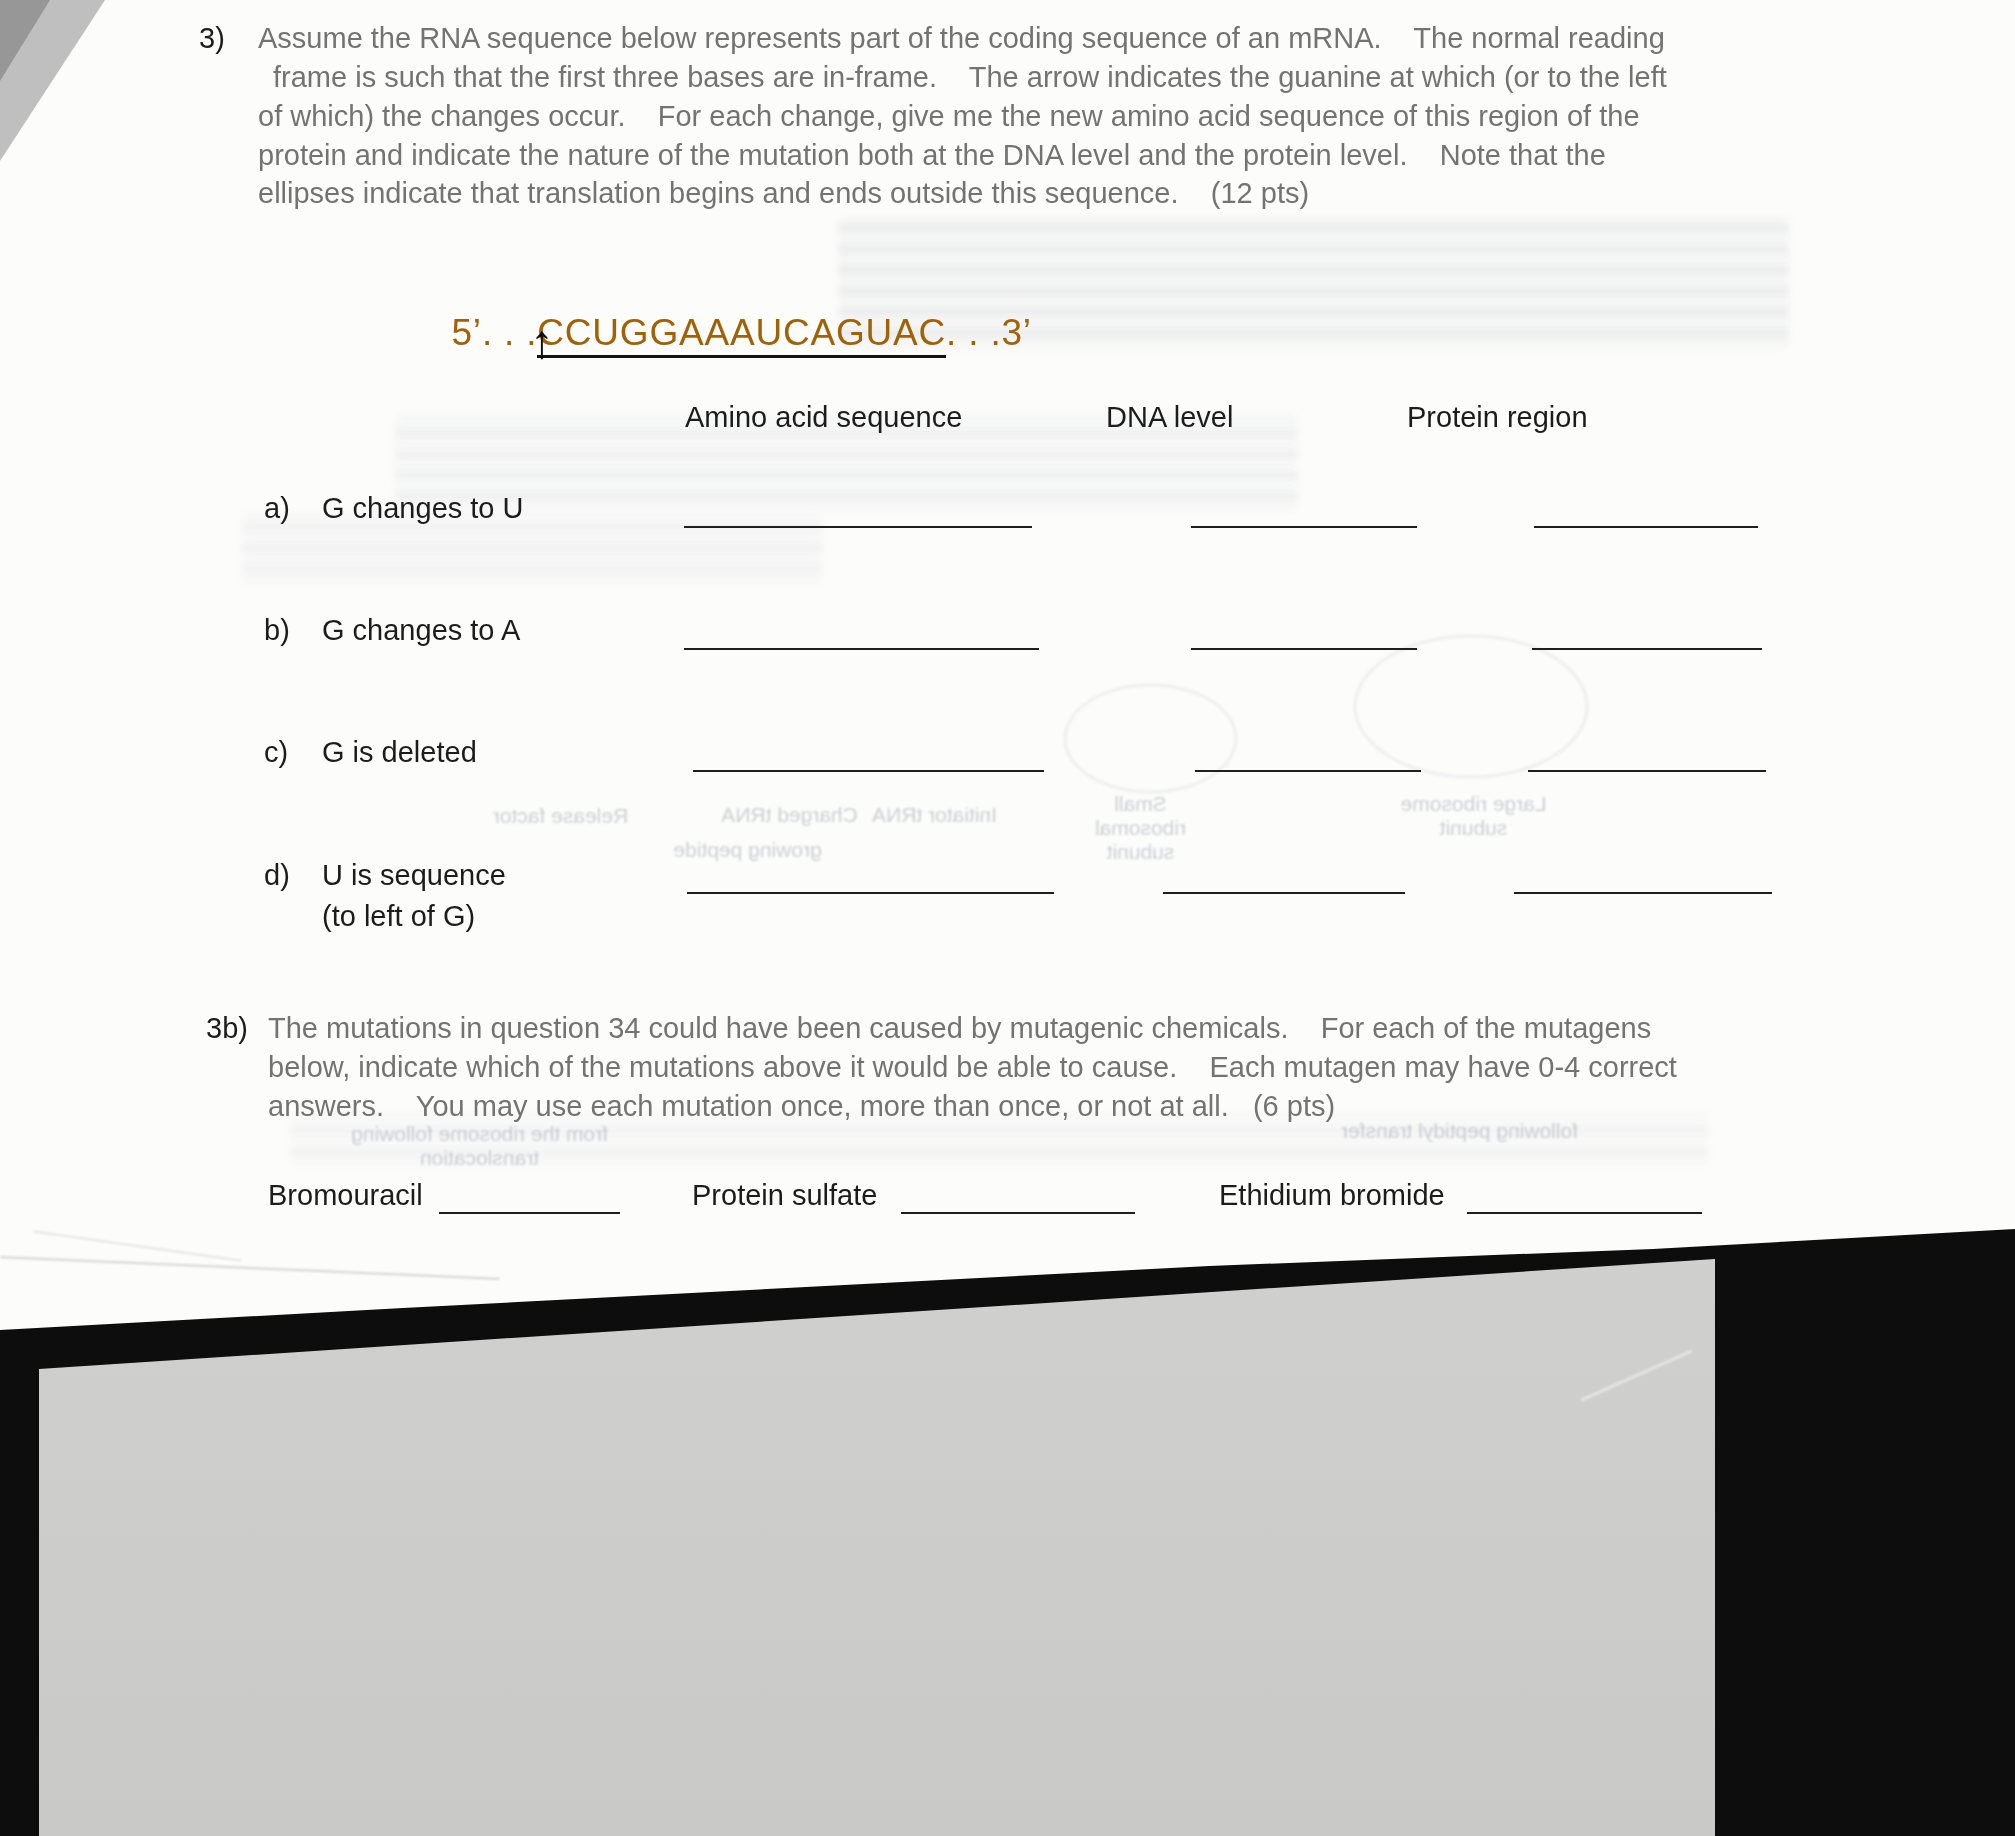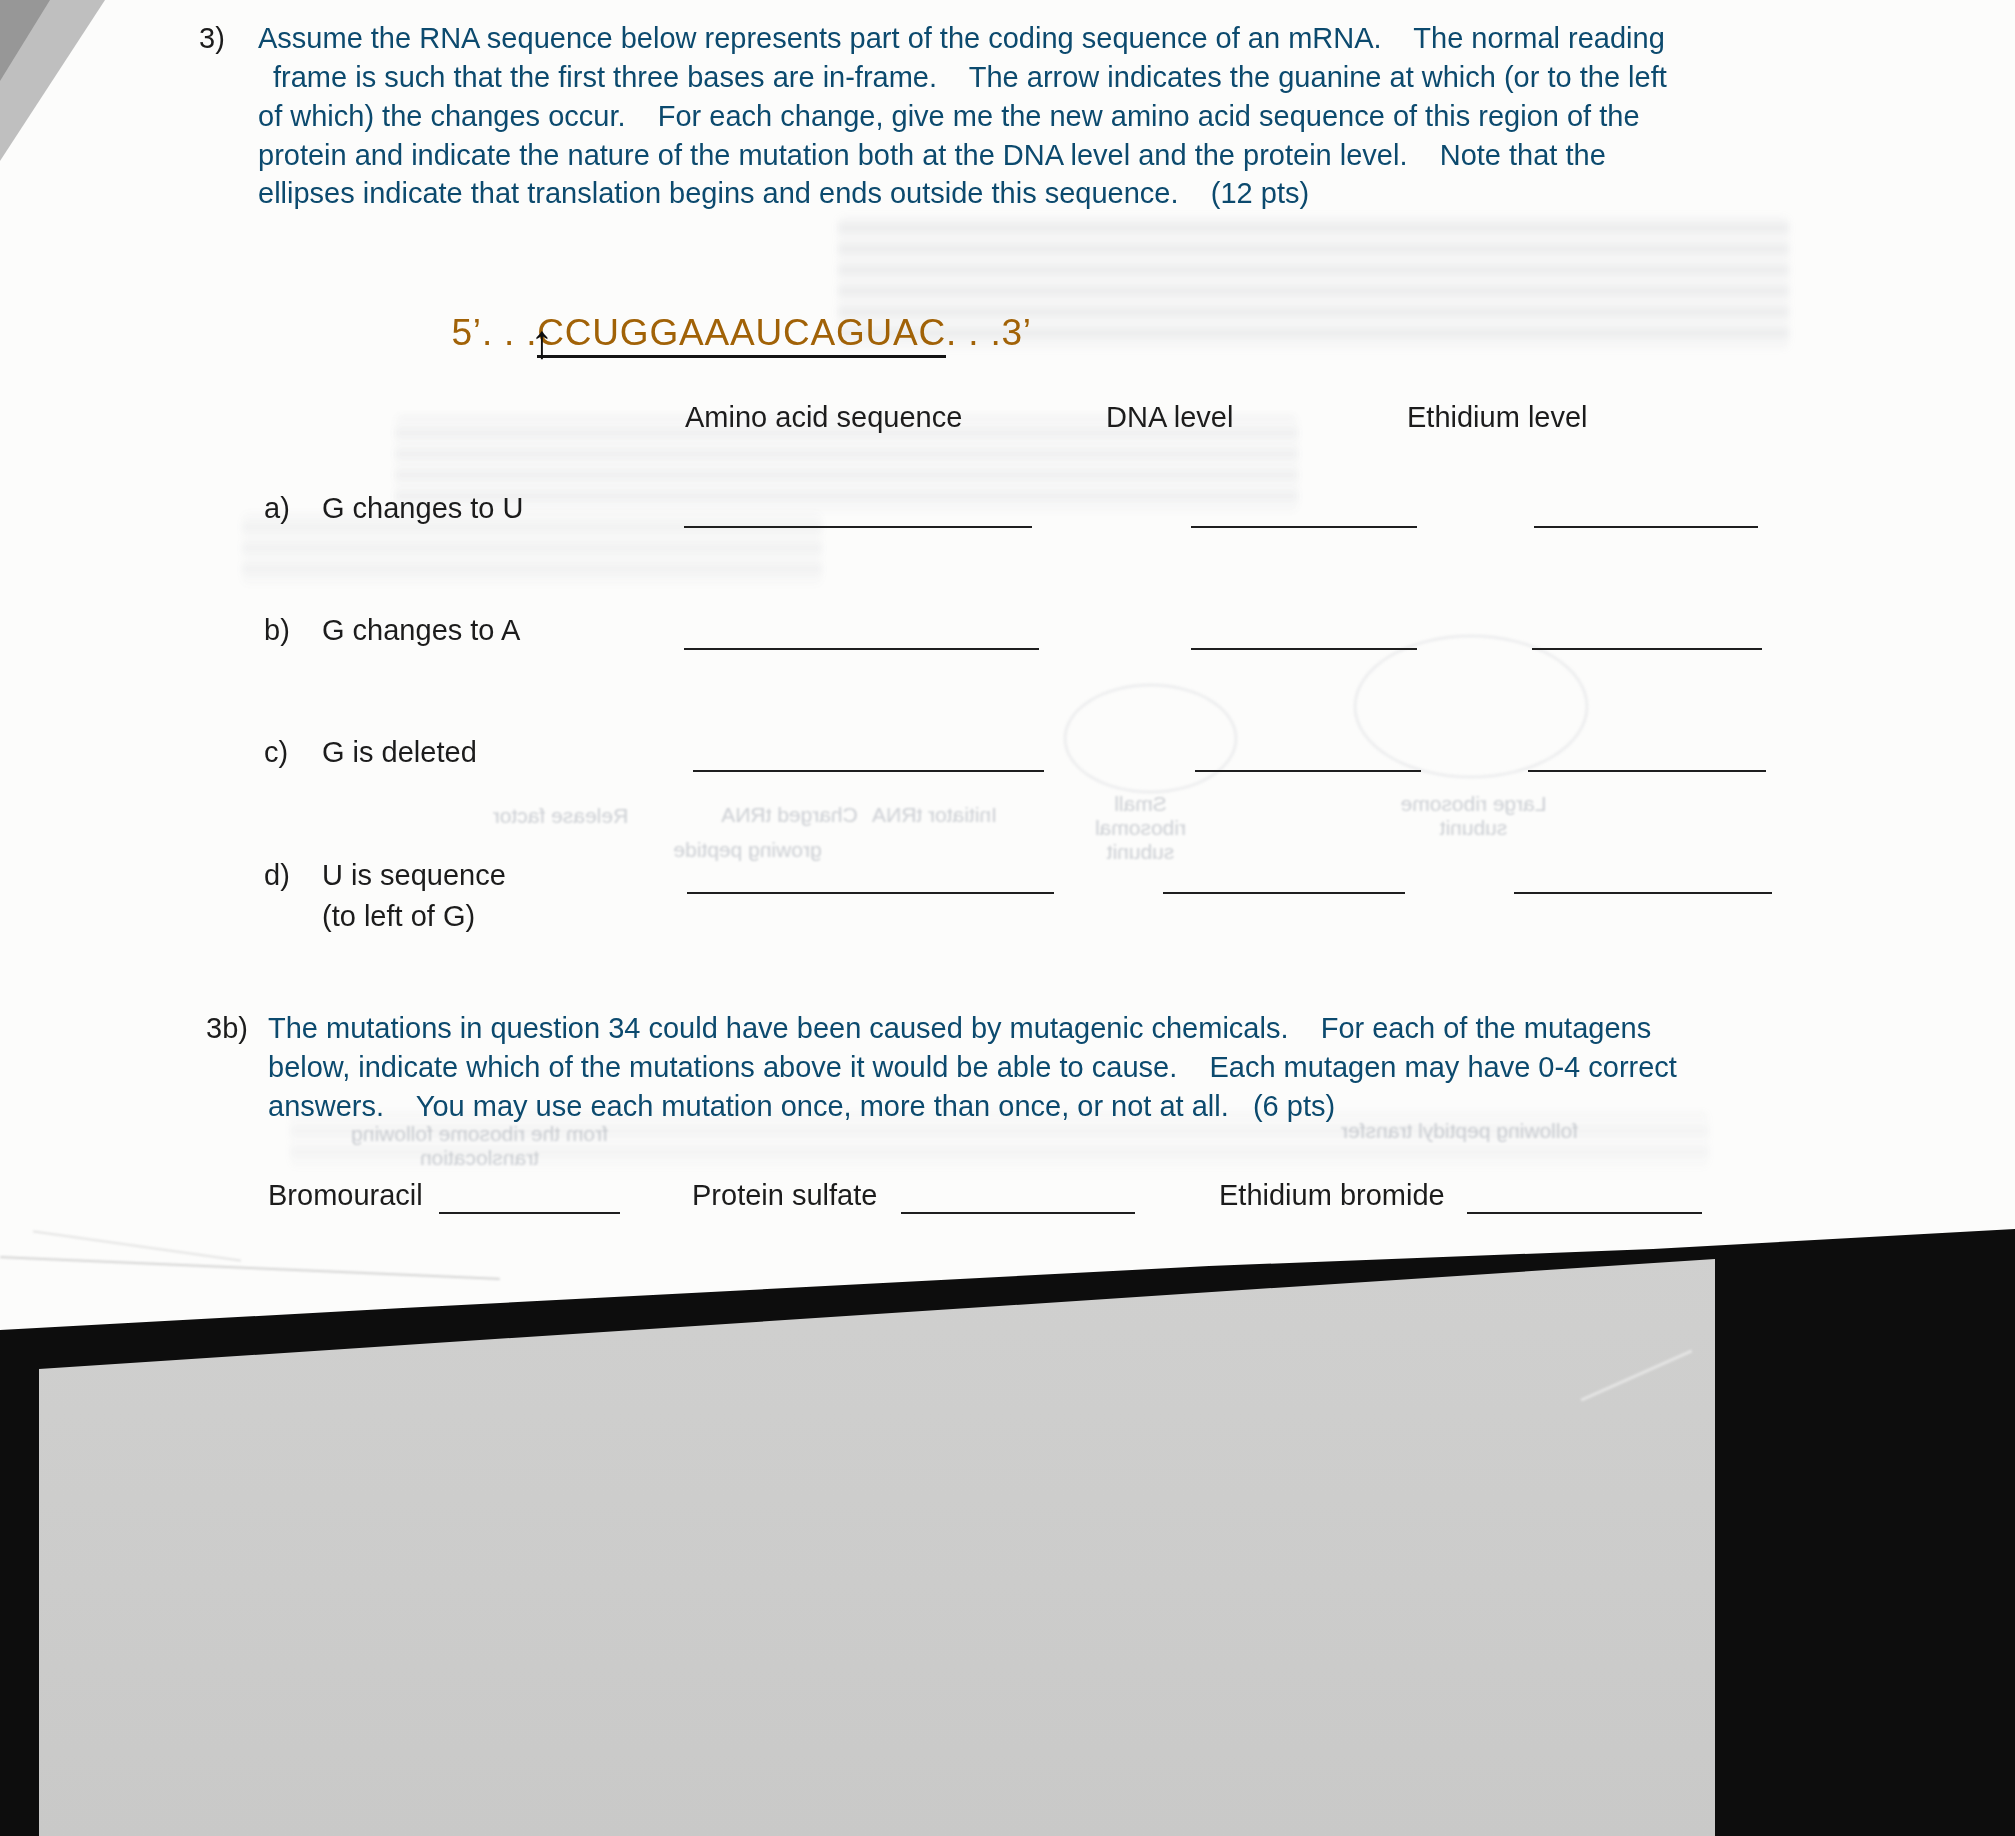--- a/index.html
+++ b/index.html
@@ -38,21 +38,21 @@
     clip-path: polygon(0 0, 105px 0, 0 161px);
   }
   .corner-dark {
     position: absolute; left: 0; top: 0; width: 50px; height: 81px;
     background: #979797;
     clip-path: polygon(0 0, 50px 0, 0 81px);
   }
 
   
   .txt { position: absolute; color: #1c1c1c; font-size: 29px; white-space: pre; }
-  .qline { position: absolute; color: #0c4a6e; font-size: 29px; white-space: pre; }
+  .qline { position: absolute; color: #737373; font-size: 29px; white-space: pre; }
   .seq {
     position: absolute; color: #a16207; font-size: 37px; letter-spacing: 0.8px; white-space: pre;
   }
   .seq .bases { border-bottom: 3.2px solid #141414; padding-bottom: 2.4px; }
   .arrow {
     position: absolute; color: #0e0e0e; font-size: 47px; font-weight: bold; line-height: 1;
   }
   .hdr { position: absolute; color: #1c1c1c; font-size: 29px; white-space: pre; }
 
   .answer-line {
@@ -127,21 +127,21 @@
     <div class="qline" style="left:258px; top:139px;">protein and indicate the nature of the mutation both at the DNA level and the protein level.    Note that the</div>
     <div class="qline" style="left:258px; top:177px;">ellipses indicate that translation begins and ends outside this sequence.    (12 pts)</div>
 
     <div class="seq" style="left:385px; top:270px;">
       <span>5’. . .</span><span class="bases">CCUGGAAAUCAGUAC</span><span>. . .3’</span>
     </div>
     <div class="arrow" style="left:530px; top:318px;">↑</div>
 
     <div class="hdr" style="left:685px; top:401px;">Amino acid sequence</div>
     <div class="hdr" style="left:1106px; top:401px;">DNA level</div>
-    <div class="hdr" style="left:1407px; top:401px;">Ethidium level</div>
+    <div class="hdr" style="left:1407px; top:401px;">Protein region</div>
 
     <div class="txt" style="left:264px; top:492px;">a)</div>
     <div class="txt" style="left:322px; top:492px;">G changes to U</div>
     <div class="answer-line" style="left:684px; top:526px; width:348px;"></div>
     <div class="answer-line" style="left:1191px; top:526px; width:226px;"></div>
     <div class="answer-line" style="left:1534px; top:526px; width:224px;"></div>
 
     <div class="txt" style="left:264px; top:614px;">b)</div>
     <div class="txt" style="left:322px; top:614px;">G changes to A</div>
     <div class="answer-line" style="left:684px; top:648px; width:355px;"></div>

